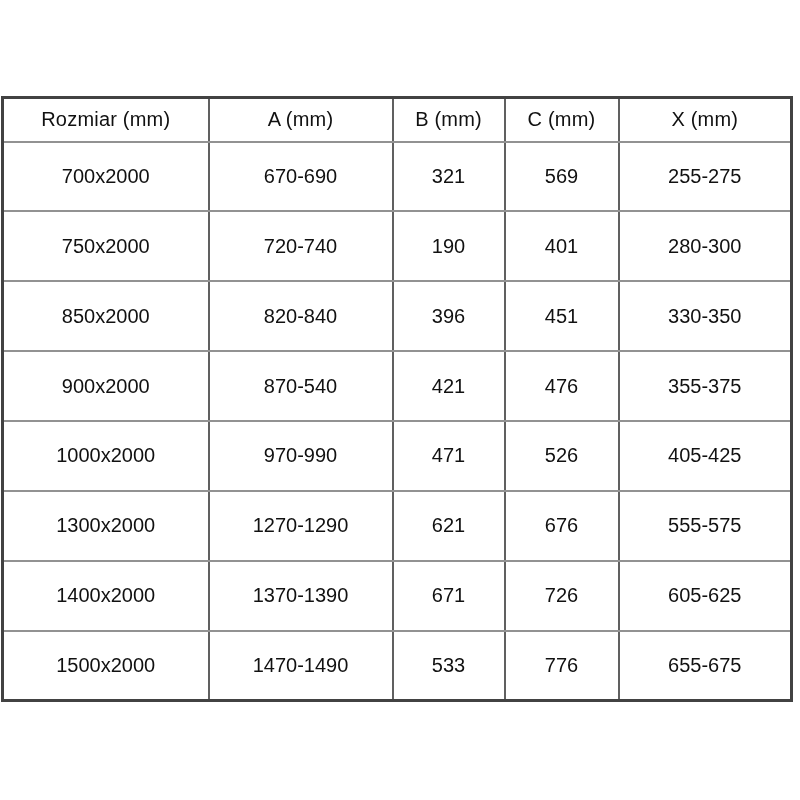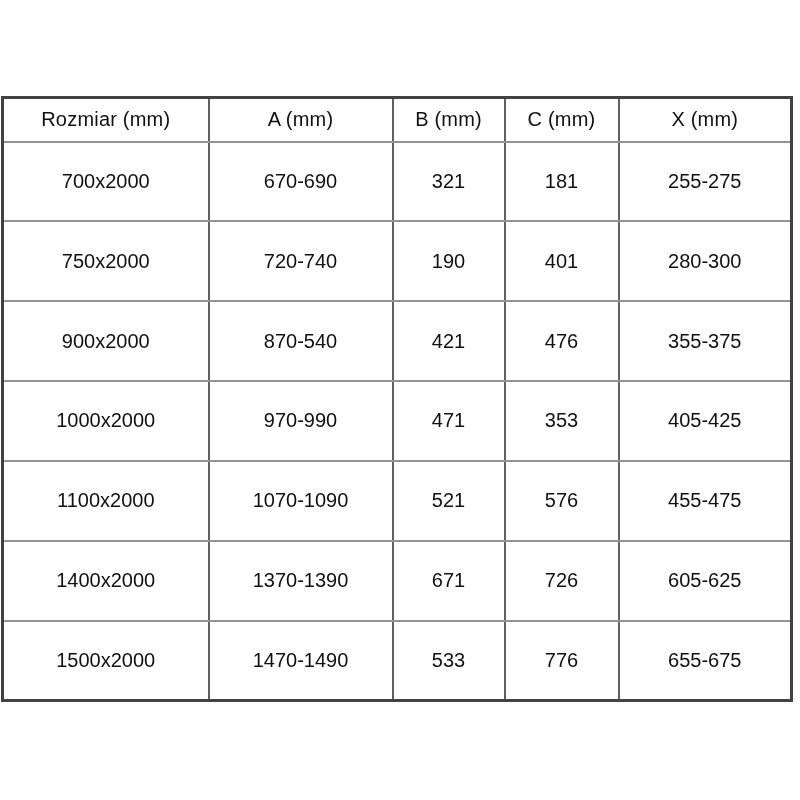--- a/index.html
+++ b/index.html
@@ -77,50 +77,57 @@
         <th>B (mm)</th>
         <th>C (mm)</th>
         <th>X (mm)</th>
       </tr>
     </thead>
     <tbody>
         <tr>
           <td>700x2000</td>
           <td>670-690</td>
           <td>321</td>
-          <td>181</td>
+          <td>569</td>
           <td>255-275</td>
         </tr>
         <tr>
           <td>750x2000</td>
           <td>720-740</td>
           <td>190</td>
           <td>401</td>
           <td>280-300</td>
+        </tr>
+        <tr>
+          <td>850x2000</td>
+          <td>820-840</td>
+          <td>396</td>
+          <td>451</td>
+          <td>330-350</td>
         </tr>
         <tr>
           <td>900x2000</td>
           <td>870-540</td>
           <td>421</td>
           <td>476</td>
           <td>355-375</td>
         </tr>
         <tr>
           <td>1000x2000</td>
           <td>970-990</td>
           <td>471</td>
-          <td>353</td>
+          <td>526</td>
           <td>405-425</td>
         </tr>
         <tr>
-          <td>1100x2000</td>
-          <td>1070-1090</td>
-          <td>521</td>
-          <td>576</td>
-          <td>455-475</td>
+          <td>1300x2000</td>
+          <td>1270-1290</td>
+          <td>621</td>
+          <td>676</td>
+          <td>555-575</td>
         </tr>
         <tr>
           <td>1400x2000</td>
           <td>1370-1390</td>
           <td>671</td>
           <td>726</td>
           <td>605-625</td>
         </tr>
         <tr>
           <td>1500x2000</td>

